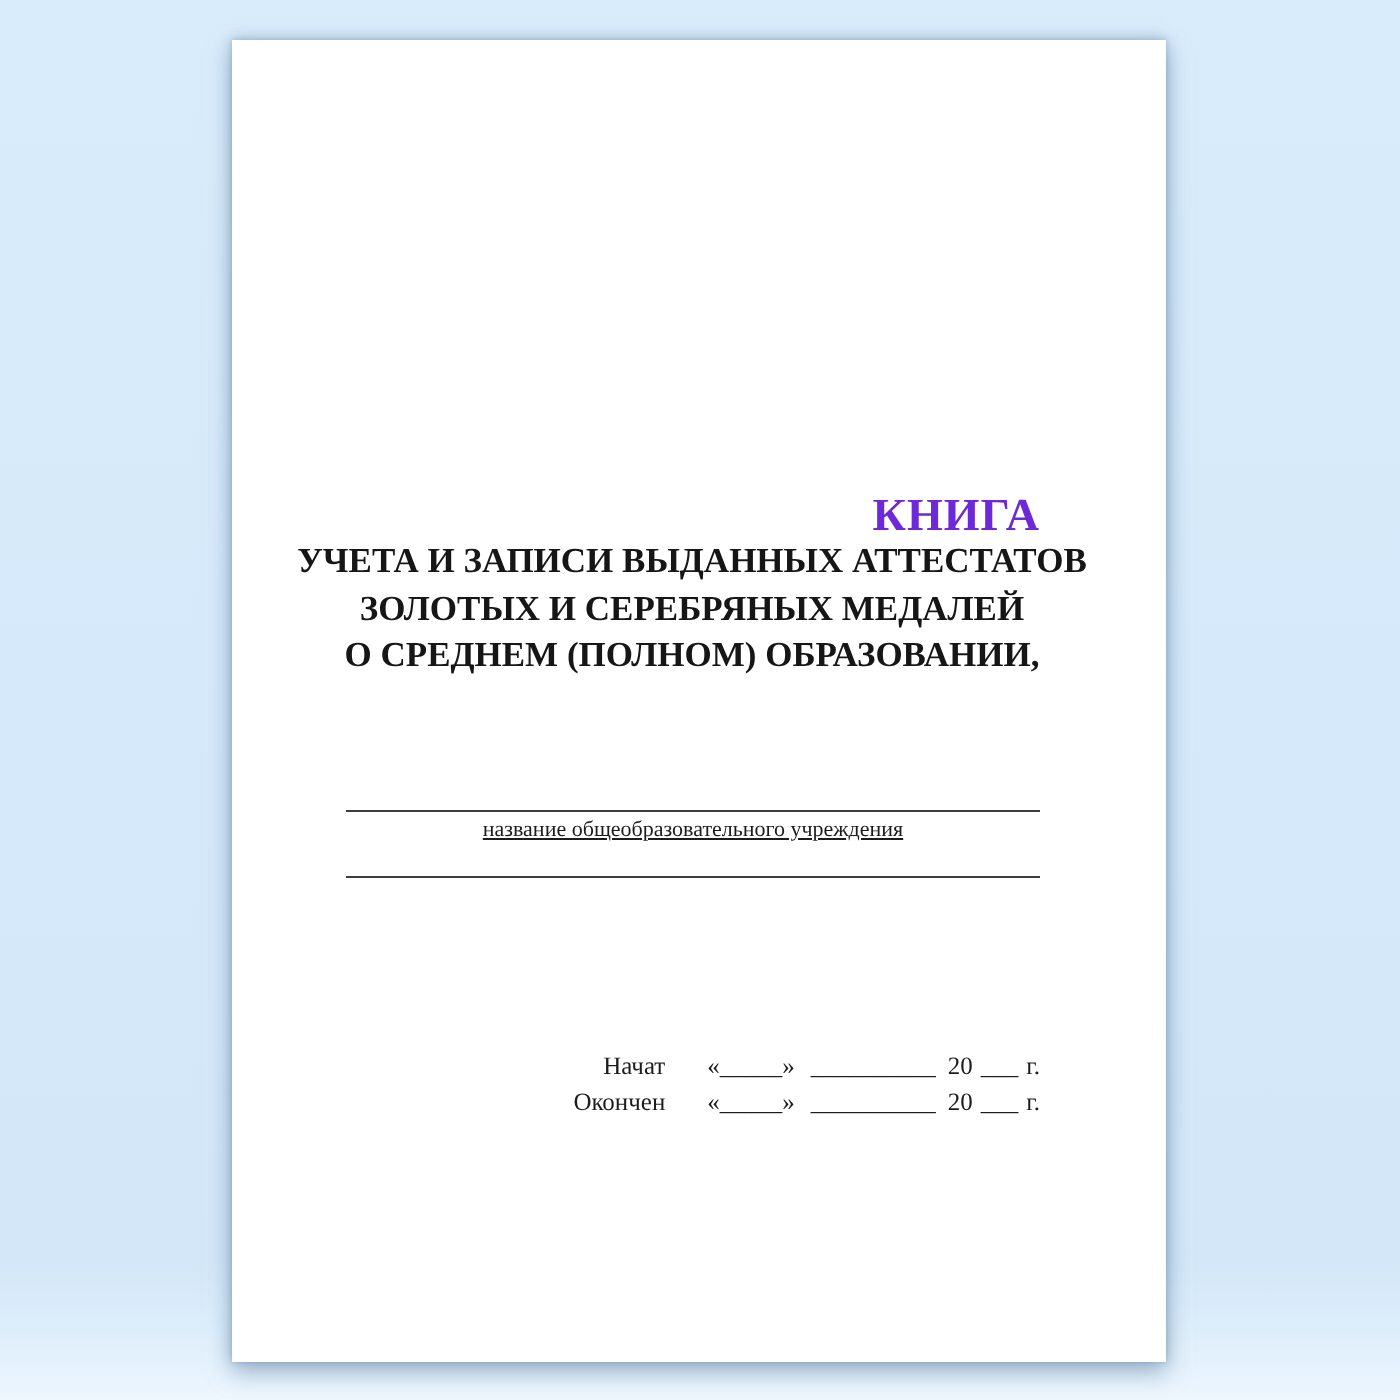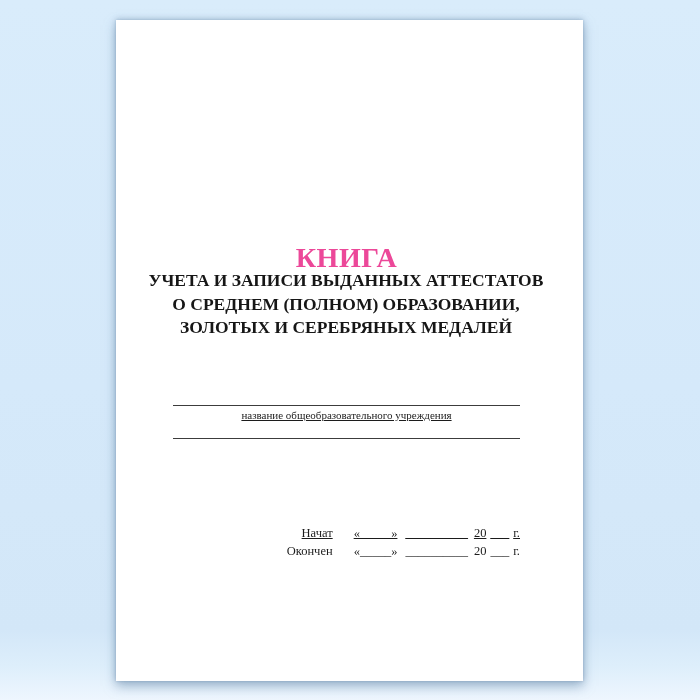--- a/index.html
+++ b/index.html
@@ -9,22 +9,22 @@
     background:linear-gradient(180deg,#d9ecfb 0%,#d5e9fa 55%,#d3e7f8 90%,#ddeefb 95%,#eef6fe 100%);
     font-family:"Liberation Serif","DejaVu Serif",serif;
   }
   .page{
     position:absolute;left:116px;top:20px;width:467px;height:661px;
     background:#ffffff;
     box-shadow:0 5px 11px rgba(108,140,172,0.62),0 -1px 6px rgba(108,140,172,0.38),0 0 2px rgba(108,140,172,0.35);
   }
   .title{
     position:absolute;left:57px;width:347px;top:221px;
-    text-align:center;font-size:28px;line-height:34px;font-weight:bold;
-    letter-spacing:0.5px;color:#ec4899;white-space:nowrap;
+    text-align:right;font-size:23px;line-height:34px;font-weight:bold;
+    letter-spacing:0.5px;color:#6d28d9;white-space:nowrap;
   }
   .subtitle{
     position:absolute;left:30px;width:400px;top:249px;
     text-align:center;font-size:17.5px;line-height:23.5px;font-weight:bold;
     color:#161616;
   }
   .subtitle .line{white-space:nowrap;}
   .rule{
     position:absolute;left:57px;width:347px;height:0;
     border-top:1px solid #3c3c3c;
@@ -34,40 +34,40 @@
   .caption{
     position:absolute;left:37px;width:387px;text-align:center;
     font-size:11px;line-height:14px;color:#1c1c1c;white-space:nowrap;
   }
   .caption-1{top:388px;text-decoration:underline;}
   .caption-2{top:421px;}
   .daterow{
     position:absolute;right:63px;display:flex;align-items:baseline;
     font-size:12.5px;line-height:16px;color:#1c1c1c;white-space:nowrap;
   }
-  .daterow-1{top:505px;text-decoration:underline;}
+  .daterow-1{top:505px;}
   .daterow-2{top:523px;}
   .m-q{margin-left:21px;}
   .m-month{margin-left:8px;}
   .m-year{margin-left:6px;}
   .m-yblank{margin-left:4px;}
   .m-era{margin-left:4px;}
 </style>
 </head>
 <body>
 
 <div class="scene">
   <div class="page">
 
     <div class="title">КНИГА</div>
 
     <div class="subtitle">
       <div class="line">УЧЕТА И ЗАПИСИ ВЫДАННЫХ АТТЕСТАТОВ</div>
+      <div class="line">ЗОЛОТЫХ И СЕРЕБРЯНЫХ МЕДАЛЕЙ</div>
       <div class="line">О СРЕДНЕМ (ПОЛНОМ) ОБРАЗОВАНИИ,</div>
-      <div class="line">ЗОЛОТЫХ И СЕРЕБРЯНЫХ МЕДАЛЕЙ</div>
     </div>
 
     <div class="rule rule-1"></div>
     <div class="caption caption-1">название общеобразовательного учреждения</div>
 
     <div class="rule rule-2"></div>
 
     <div class="daterow daterow-1">
       <span>Начат</span>
       <span class="m-q">«_____»</span>

